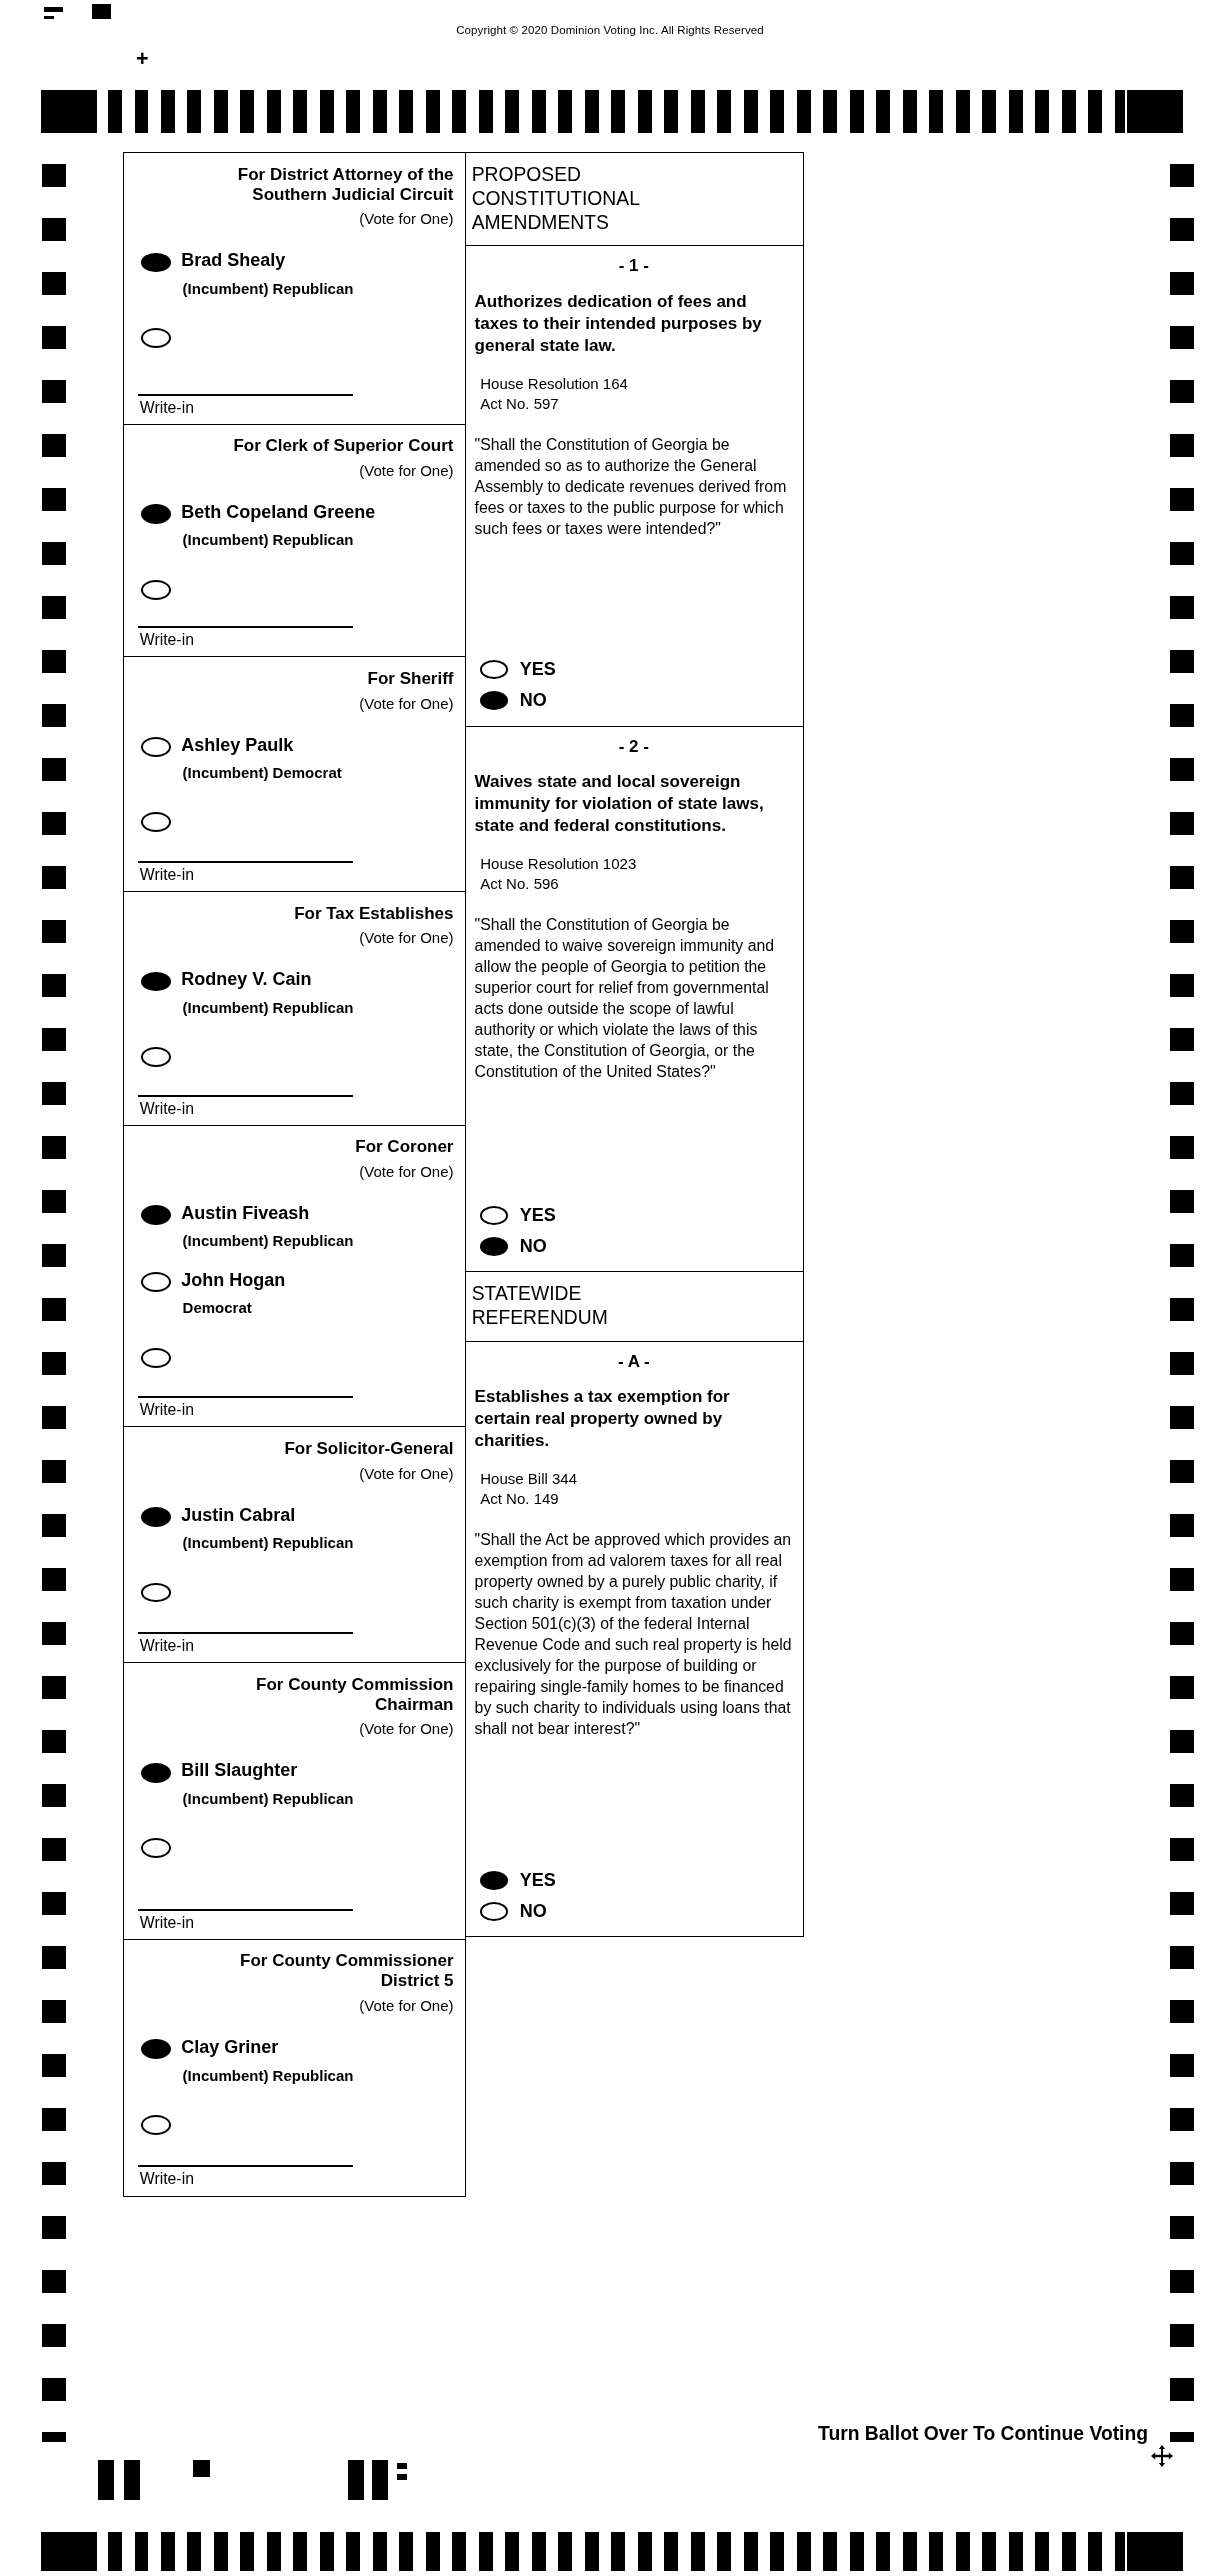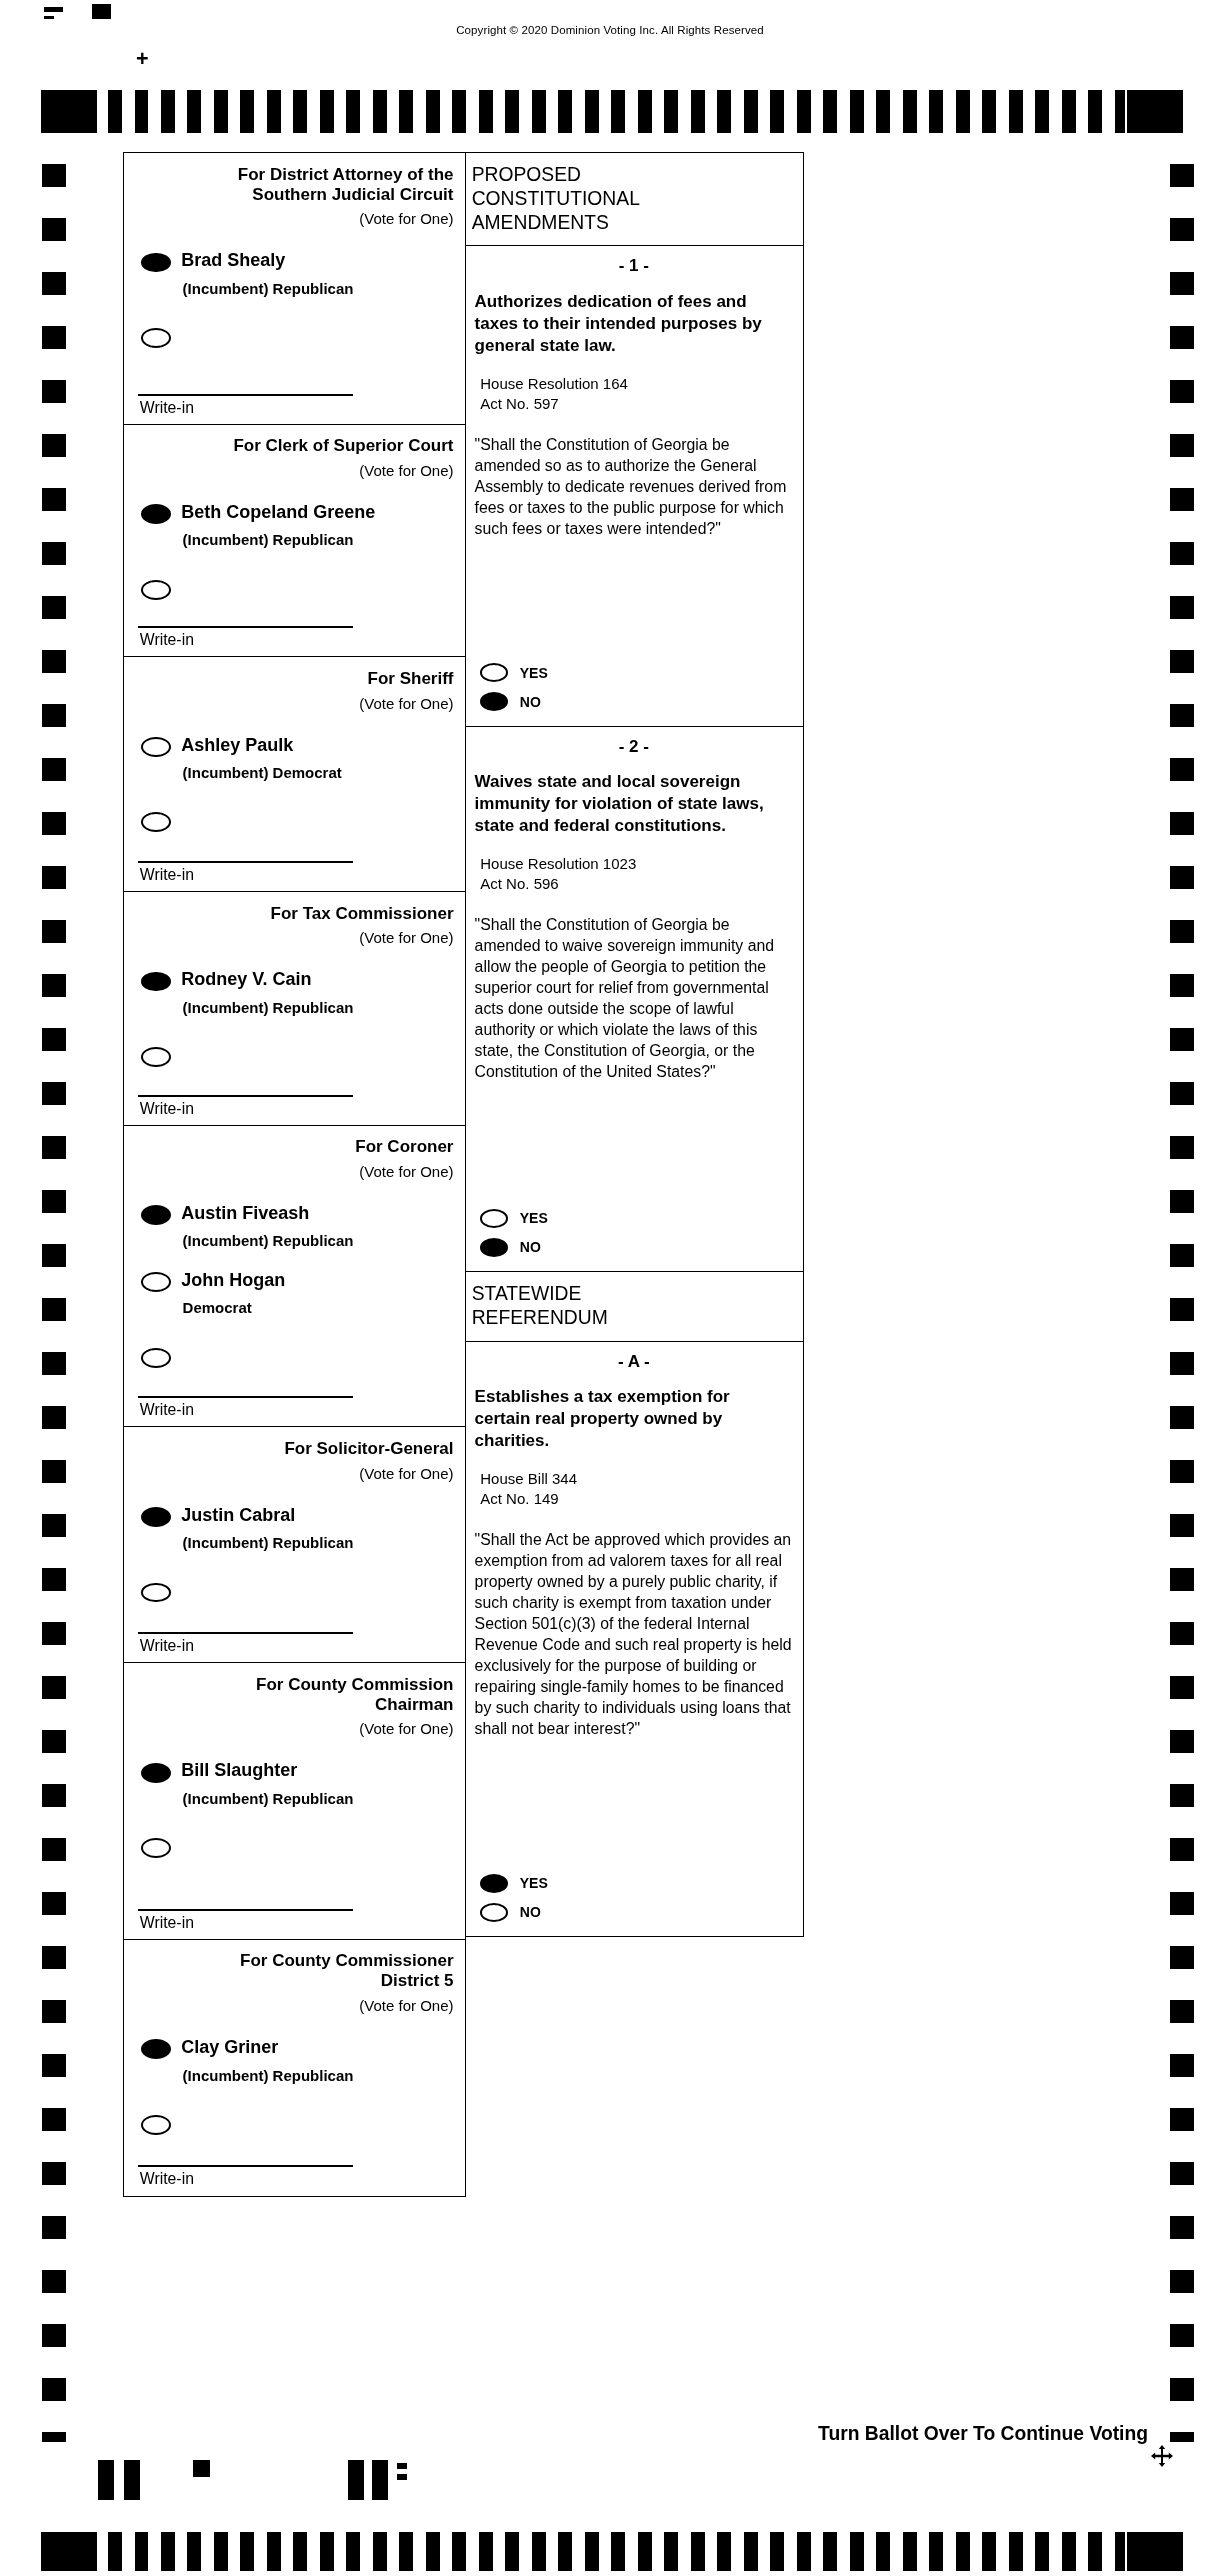--- a/index.html
+++ b/index.html
@@ -50,21 +50,21 @@
     line-height:1.25;padding:10px 5.7px;white-space:pre-line}
   .measure{border-bottom:1.4px solid #000;padding:10px 10px 11.5px 8.6px;display:flex;flex-direction:column}
   .measure:last-child{border-bottom:none}
   .m-number{text-align:center;font-weight:bold;font-size:17px}
   .m-summary{font-weight:bold;font-size:17px;line-height:1.3;margin-top:14.3px;white-space:pre-line}
   .m-ref{font-size:15px;line-height:1.33;margin-top:17px;padding-left:5.7px}
   .m-question{font-size:15.8px;line-height:1.33;margin-top:20px}
   .m-opts{margin-top:auto;padding-top:17px;padding-bottom:2.9px}
   .m-opt{display:flex;align-items:center;margin-top:10px;padding-left:5.7px}
   .m-opt .oval{width:24px;height:15px;margin-top:0}
-  .m-opt-label{font-weight:bold;font-size:14px;margin-left:11.5px}
+  .m-opt-label{font-weight:bold;font-size:18px;margin-left:11.5px}
 
   .footer-instruction{position:absolute;right:72px;top:2423px;font-size:19.3px;font-weight:bold;white-space:nowrap}
   .move-icon{position:absolute;left:1150px;top:2444px;width:24px;height:24px}
 </style>
 </head>
 <body>
 
 <div class="mark" style="left:44px;top:7.2px;width:18.6px;height:5px"></div>
 <div class="mark" style="left:44px;top:15.8px;width:10px;height:3.6px"></div>
 <div class="mark" style="left:92px;top:4.3px;width:18.6px;height:14.3px"></div>
@@ -132,21 +132,21 @@
     <div class="cand writein-opt">
       <span class="oval"></span>
     </div>
     <div class="writein-block">
       <div class="writein-line"></div>
       <div class="writein-label">Write-in</div>
     </div>
   </section>
 
   <section class="contest" style="min-height:214px">
-    <h2 class="c-title">For Tax Commissioner</h2>
+    <h2 class="c-title">For Tax Establishes</h2>
     <div class="c-inst">(Vote for One)</div>
     <div class="cand">
       <span class="oval filled"></span>
       <div class="cand-txt">
         <div class="cand-name">Rodney V. Cain</div>
         <div class="cand-detail">(Incumbent) Republican</div>
       </div>
     </div>
     <div class="cand writein-opt">
       <span class="oval"></span>

